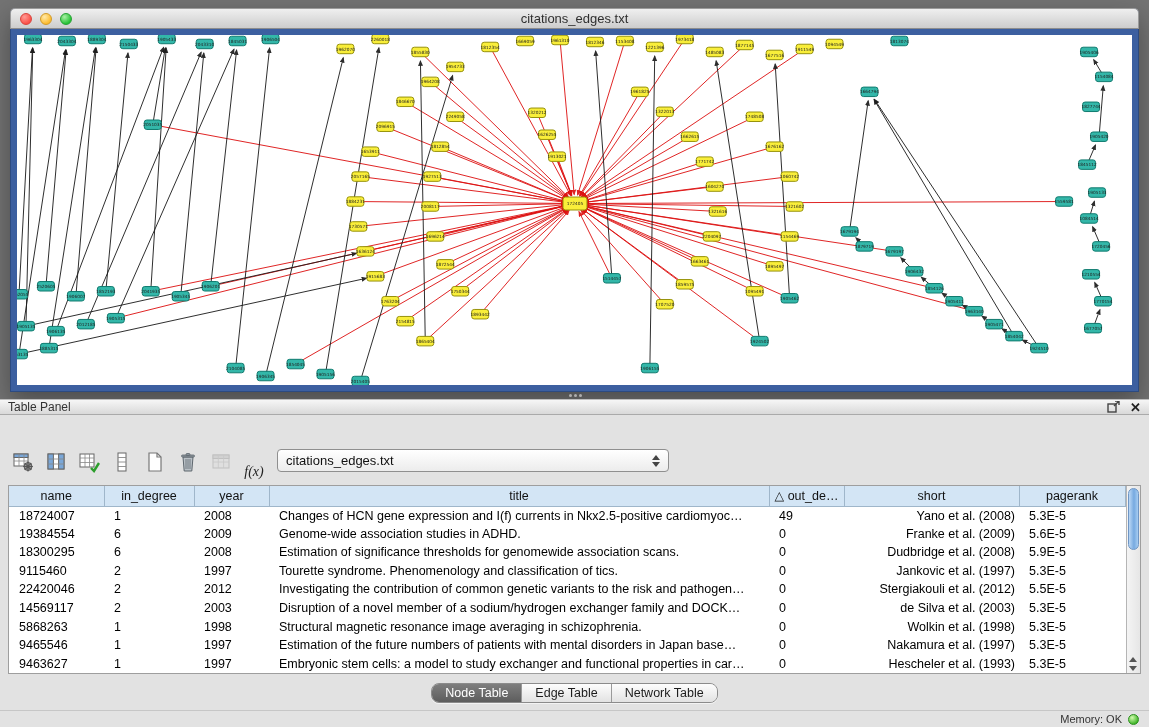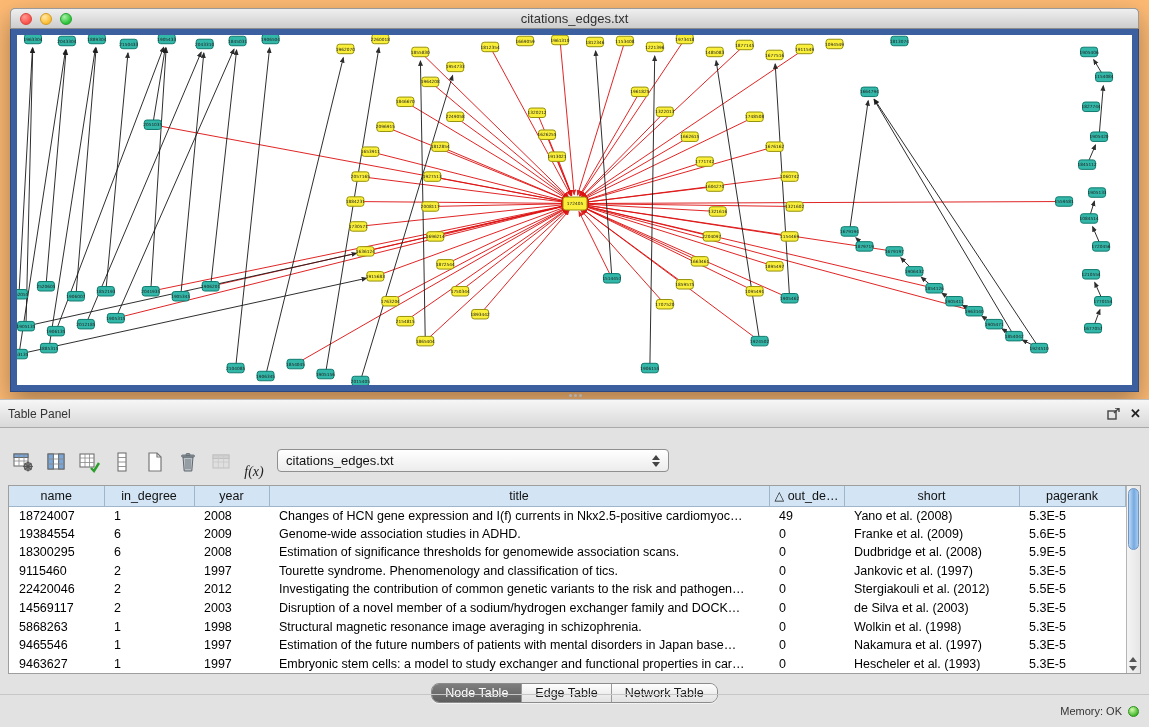--- a/index.html
+++ b/index.html
@@ -1,17 +1,17 @@
 <!DOCTYPE html>
 <html><head>
 <meta charset="utf-8">
 <style>
   * { margin:0; padding:0; box-sizing:border-box; }
   html,body { width:1149px; height:727px; font-family:"Liberation Sans",sans-serif; background:#e6e6e6; overflow:hidden; }
-  #app { position:relative; width:1149px; height:727px; background:#fdba74; }
+  #app { position:relative; width:1149px; height:727px; background:#737373; }
 
   
   .net-window { position:absolute; left:10px; top:8px; width:1129px; height:384px;
     border-radius:6px 6px 0 0; box-shadow:0 10px 26px rgba(0,0,0,.35); background:#3c5fa0; }
   .titlebar { height:21px; border-radius:5px 5px 0 0;
     background:linear-gradient(#efefef,#cdcdcd); border:1px solid #9a9a9a; border-bottom:1px solid #8c8c8c;
     position:relative; display:flex; align-items:center; justify-content:center; }
   .win-title { font-size:13px; color:#2f2f2f; }
   .lights { position:absolute; left:9px; top:4px; display:flex; gap:8px; }
   .light { width:12px; height:12px; border-radius:50%; }
@@ -29,21 +29,21 @@
   .node-yellow { fill:#f9ee3a; stroke:#97920a; }
   .node-teal { fill:#33b7a9; stroke:#0f7a6e; }
   .gnode-label { font-size:4.3px; fill:#222; text-anchor:middle; font-family:"DejaVu Sans",sans-serif; }
 
   
   .grip { position:absolute; left:563px; top:393px; width:24px; height:5px; display:flex; gap:2px; justify-content:center; align-items:center; }
   .grip i { width:3px; height:3px; border-radius:50%; background:#aeaeae; display:block; }
 
   
   .table-panel { position:absolute; left:0; top:399px; width:1149px; height:328px; background:#e2e2e2; border-top:1px solid #bdbdbd; }
-  .panel-header { height:28px; background:linear-gradient(#f6f6f6,#d9d9d9); border-bottom:1px solid #aaaaaa;
+  .panel-header { height:15px; background:linear-gradient(#f6f6f6,#d9d9d9); border-bottom:1px solid #aaaaaa;
     display:flex; align-items:center; padding:0 8px;gap:16px; }
   .panel-title { font-size:12px; color:#333; }
   .panel-header-icons { margin-left:auto; display:flex; align-items:center; gap:10px; }
   .float-icon svg { display:block; }
   .close-icon { font-size:13px; font-weight:bold; color:#222; line-height:1; cursor:default; }
 
   .panel-body { position:absolute; left:0; top:21px; right:0; bottom:0; }
 
   .toolbar { position:absolute; left:10px; top:26px; height:30px; display:flex; align-items:center; gap:7px; }
   .tool-btn { width:26px; height:26px; display:flex; align-items:center; justify-content:center; border-radius:4px; }
@@ -55,36 +55,36 @@
     display:flex; align-items:center; padding:0 8px; font-size:13px; color:#111; }
   .combo-arrows { margin-left:auto; display:flex; flex-direction:column; gap:2px; align-items:center; }
   .combo-arrows .up { width:0; height:0; border-left:4px solid transparent; border-right:4px solid transparent; border-bottom:5px solid #444; }
   .combo-arrows .down { width:0; height:0; border-left:4px solid transparent; border-right:4px solid transparent; border-top:5px solid #444; }
 
   .table-wrap { position:absolute; left:8px; top:64px; width:1133px; height:189px; border:1px solid #9e9e9e; background:#fff; display:flex; }
   table.data { border-collapse:collapse; table-layout:fixed; width:1116px; }
   table.data th { height:20px; background:#d3e5f5; border-right:1px solid #9fb6ca; border-bottom:1px solid #9fb6ca;
     font-size:12.5px; font-weight:normal; color:#111; text-align:center; overflow:hidden; white-space:nowrap; }
   table.data td { height:16px; font-size:12.5px; color:#000; padding:0 4px 0 10px; overflow:hidden; white-space:nowrap; text-overflow:clip; }
-  td.c-short { text-align:left; padding-left:4px; }
+  td.c-short { text-align:right; padding-left:4px; }
   .vscroll { width:15px; background:linear-gradient(to right,#f4f4f4,#e6e6e6); border-left:1px solid #b5b5b5; position:relative; }
   .vthumb { position:absolute; left:1.5px; top:2px; width:11px; height:62px; border-radius:6px;
     background:linear-gradient(to right,#bcd8f5,#76a9e0 55%,#a7cdf2); border:1px solid #6e95c4; }
   .vs-arrows { position:absolute; bottom:2px; left:0; right:0; display:flex; flex-direction:column; align-items:center; gap:4px; }
   .vs-arrows .up { width:0; height:0; border-left:4px solid transparent; border-right:4px solid transparent; border-bottom:5px solid #555; }
   .vs-arrows .down { width:0; height:0; border-left:4px solid transparent; border-right:4px solid transparent; border-top:5px solid #555; }
 
   .tabs { position:absolute; left:0; right:0; top:262px; display:flex; justify-content:center; }
   .seg { display:flex; border:1px solid #8b8b8b; border-radius:8px; overflow:hidden; box-shadow:0 1px 0 rgba(255,255,255,.6); }
   .seg-btn { padding:2px 13px; font-size:12.5px; color:#1c1c1c; background:linear-gradient(#fdfdfd,#e2e2e2); border-right:1px solid #9a9a9a; cursor:default; }
   .seg-btn:last-child { border-right:none; }
   .seg-btn.selected { background:linear-gradient(#7e7e7e,#5d5d5d); color:#ffffff; }
 
   .statusbar { position:absolute; left:0; right:0; bottom:0; height:17px; border-top:1px solid #c6c6c6;
-    display:flex; align-items:center; justify-content:flex-end; padding:16px 10px; gap:6px; }
+    display:flex; align-items:center; justify-content:flex-end; padding:8px 10px; gap:6px; }
   .mem-label { font-size:11px; color:#333; }
   .mem-dot { width:11px; height:11px; border-radius:50%; border:1px solid #2a8f1c;
     background:radial-gradient(circle at 35% 30%, #d3fbae, #3db426 75%); }
 </style>
 </head>
 <body>
 
 <div id="app">
 
   <div class="net-window">

